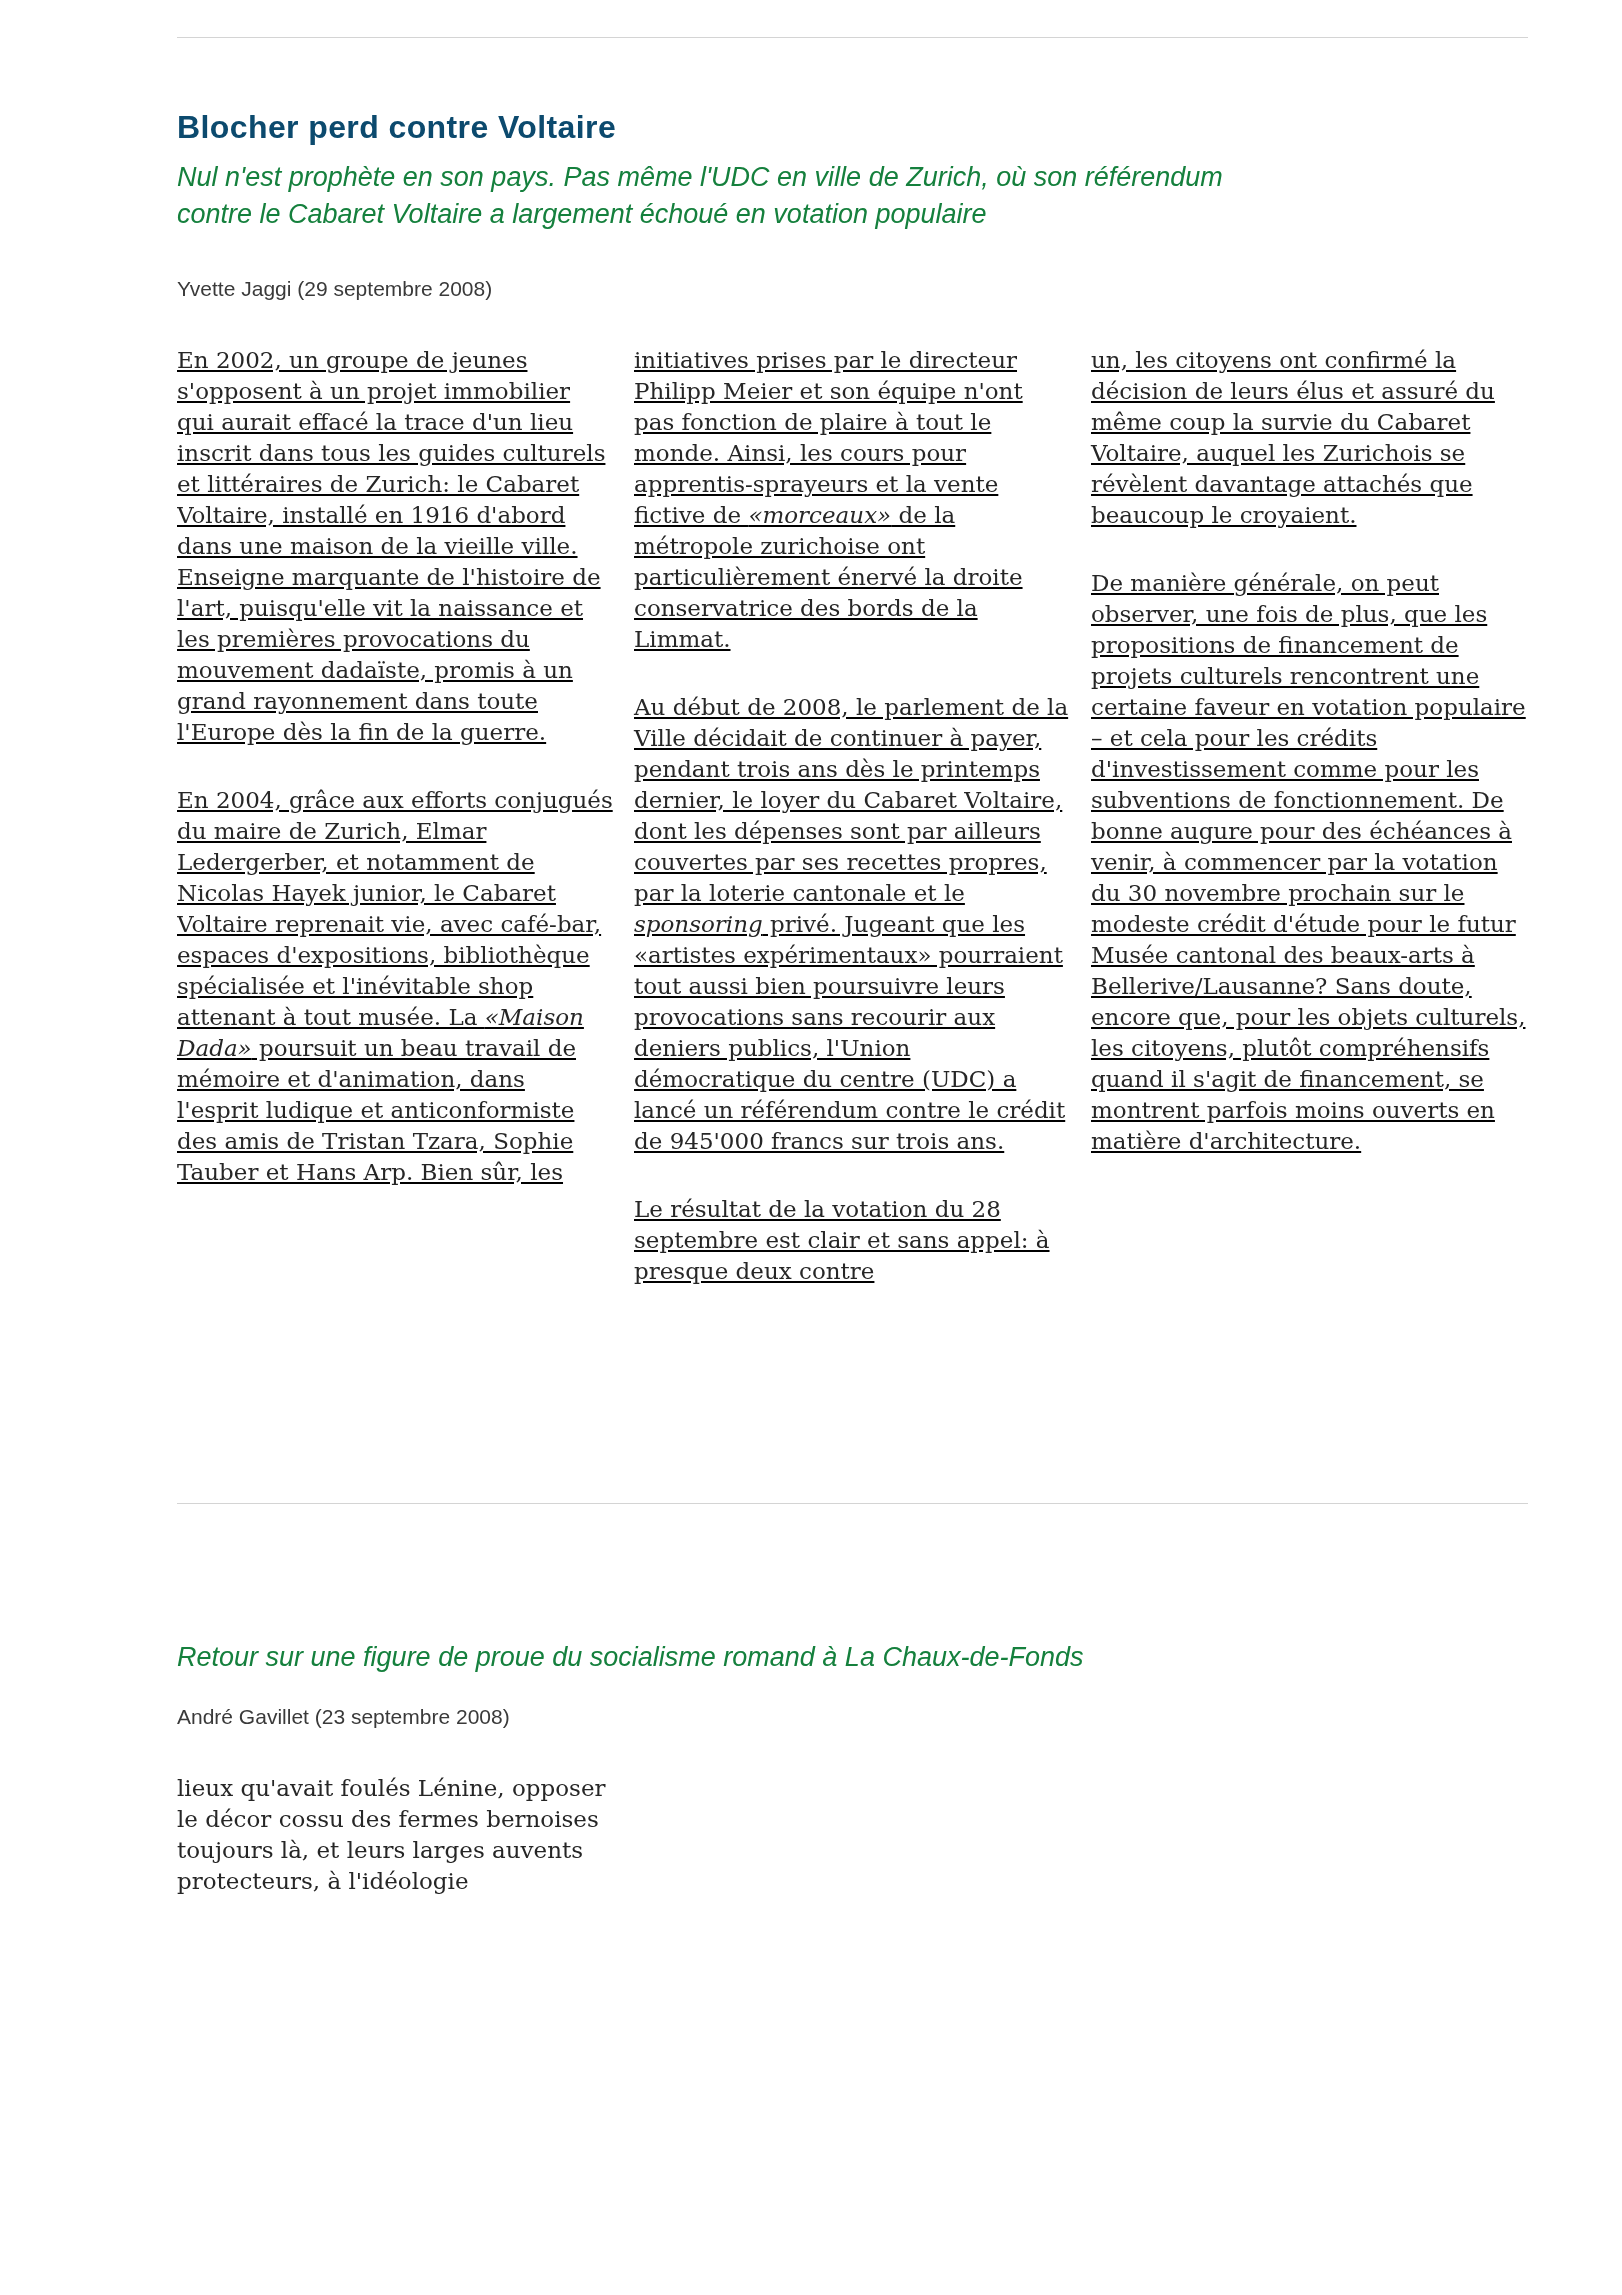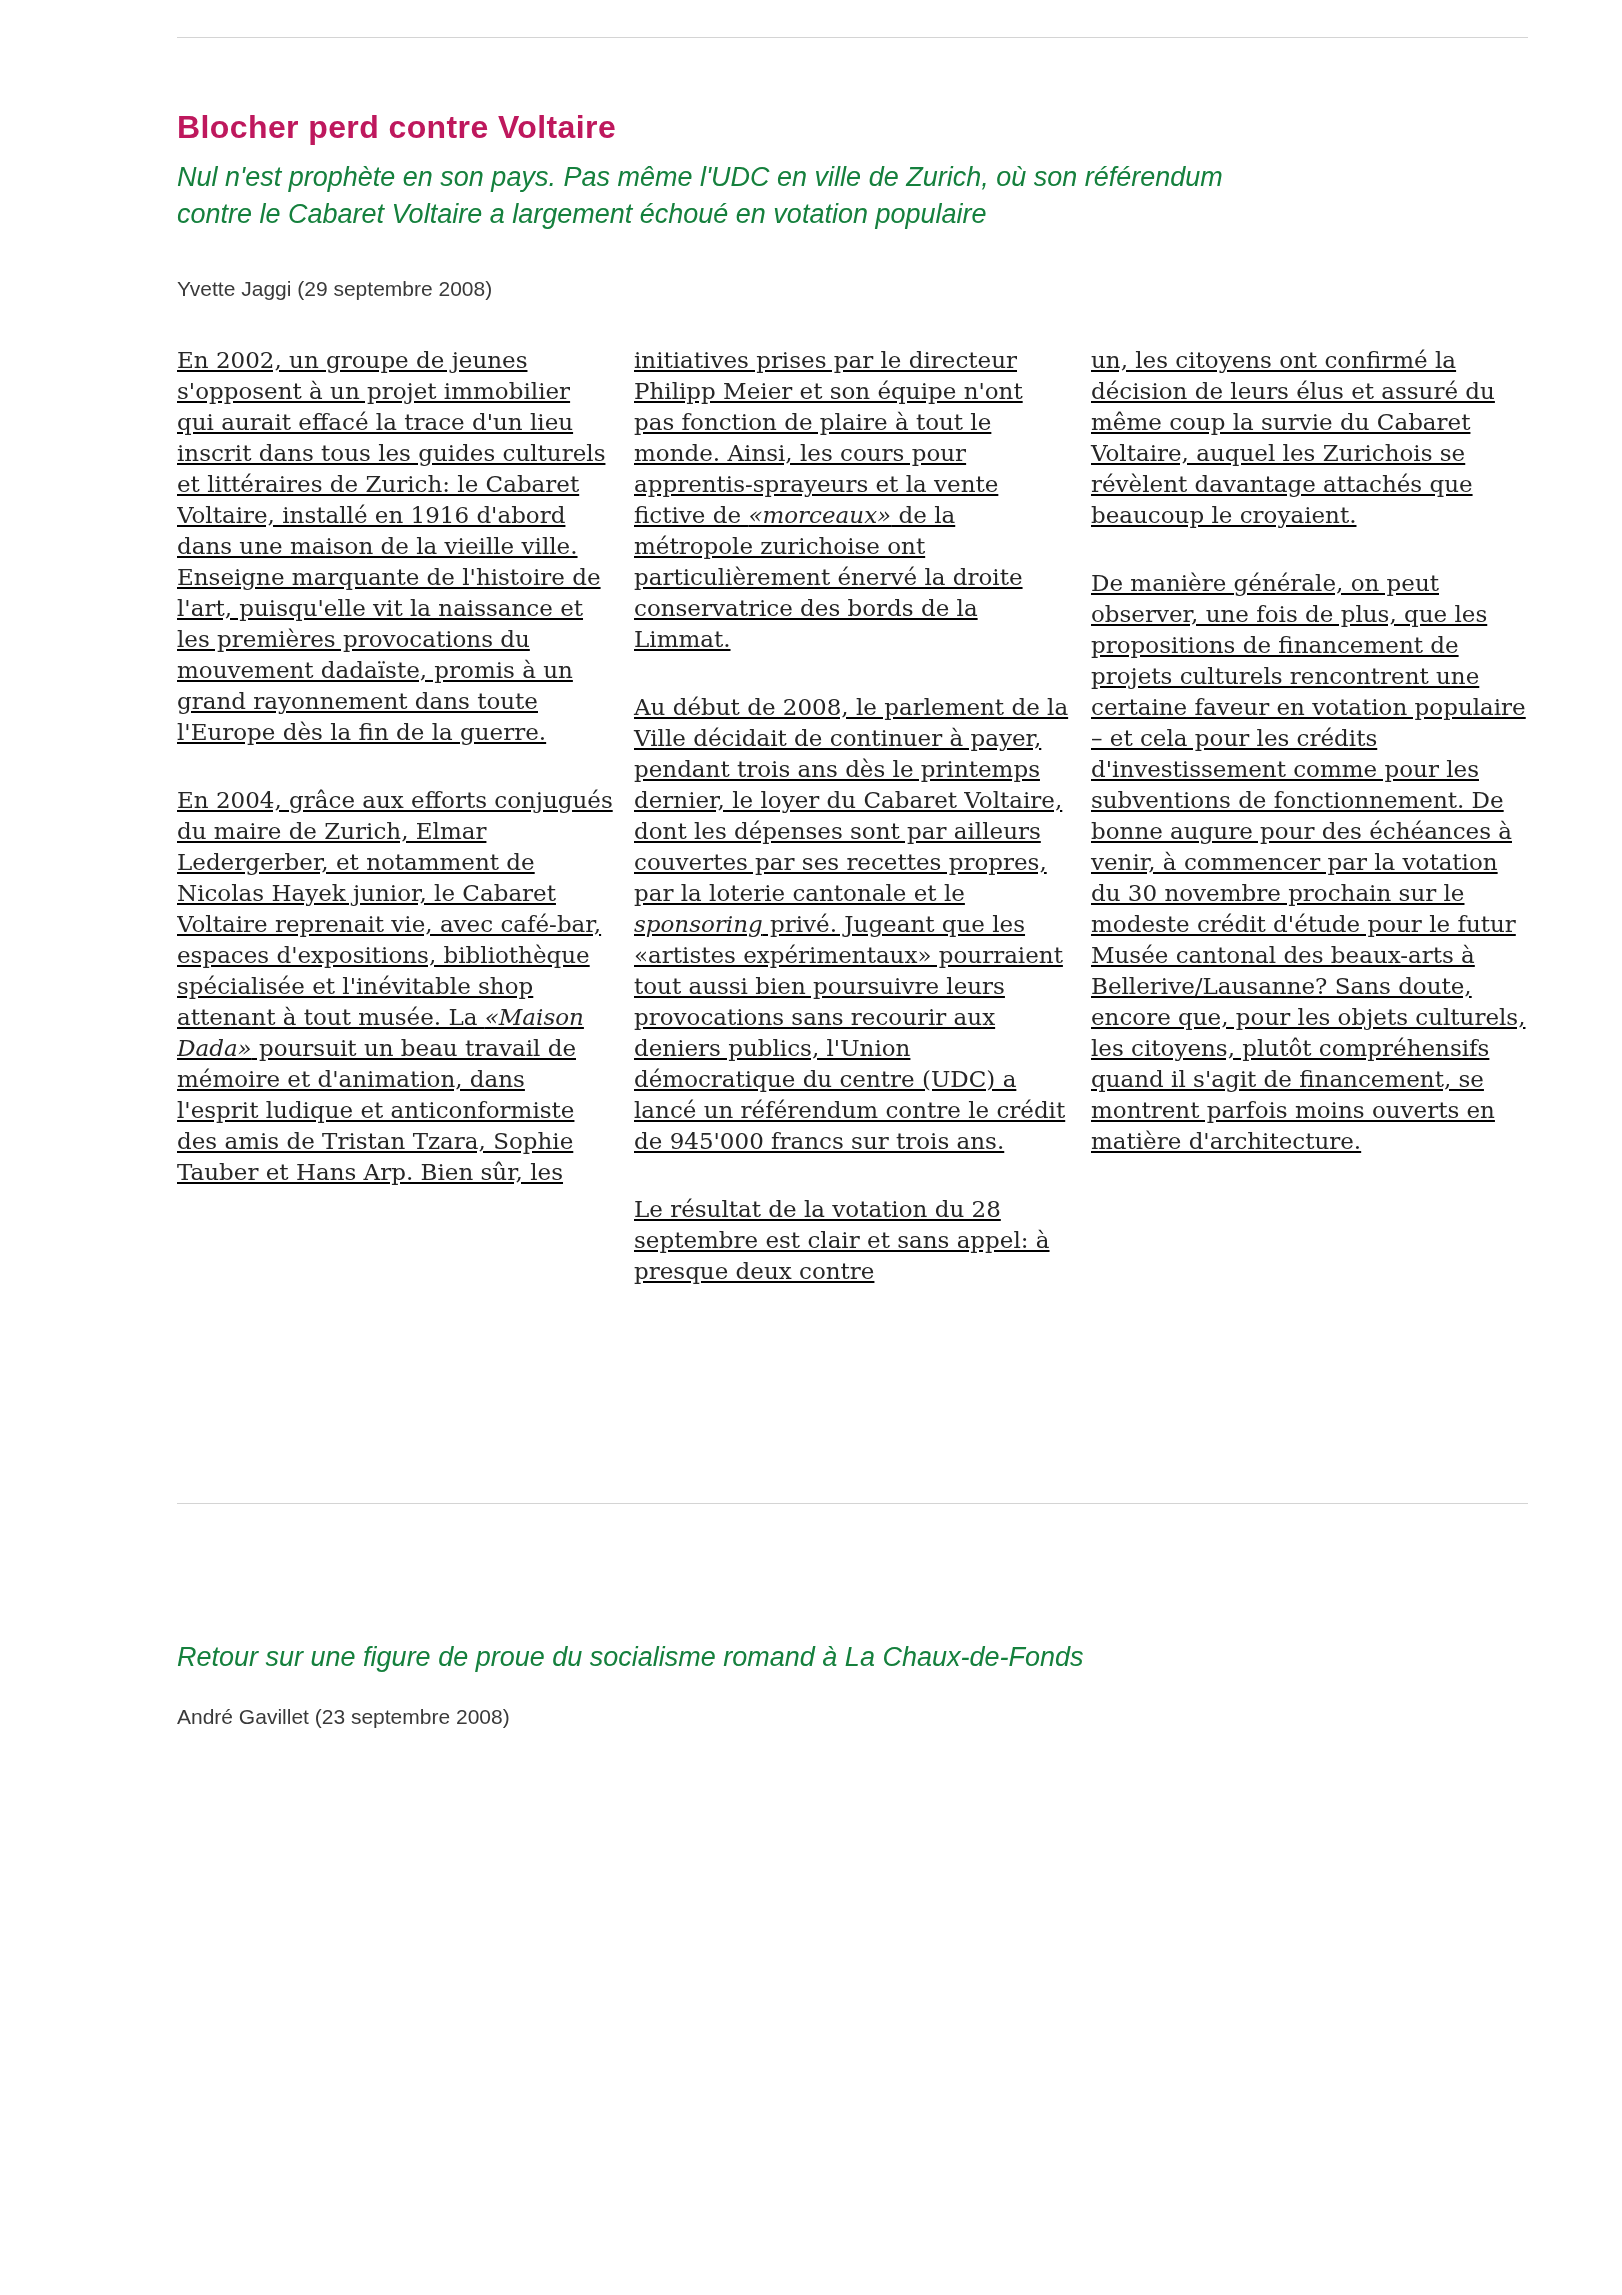--- a/index.html
+++ b/index.html
@@ -30,21 +30,21 @@
     border-top: 1.6px solid #d4d4d4;
     margin: 37px 0 0 0;
   }
   
   .article-1 { margin-top: 71px; }
   .article-2 { margin-top: 135px; }
   .article-title {
     margin: 0;
     font-size: 32px;
     font-weight: bold;
-    color: #be185d;
+    color: #0c4a6e;
     letter-spacing: 0.4px;
   }
   .article-subtitle {
     margin: 13px 0 0 0;
     font-size: 27px;
     font-style: italic;
     font-weight: normal;
     line-height: 37px;
     color: #15803d;
     max-width: 1046px;
@@ -105,18 +105,21 @@
           </div>
         </div>
     </div>
 
     <hr class="rule" style="margin-top: 29px;">
 
     <div class="article-2">
       <h2 class="article-subtitle">Retour sur une figure de proue du socialisme romand à La Chaux-de-Fonds</h2>
       <div class="byline">André Gavillet (23 septembre 2008)</div>
       <div class="cols cols-short">
+          <div class="col">
+            <p><span>lieux qu'avait foulés Lénine, opposer le décor cossu des fermes bernoises toujours là, et leurs larges auvents protecteurs, à l'idéologie</span></p>
+          </div>
         </div>
     </div>
 
   </div>
 </div>
 
 
 </body></html>

